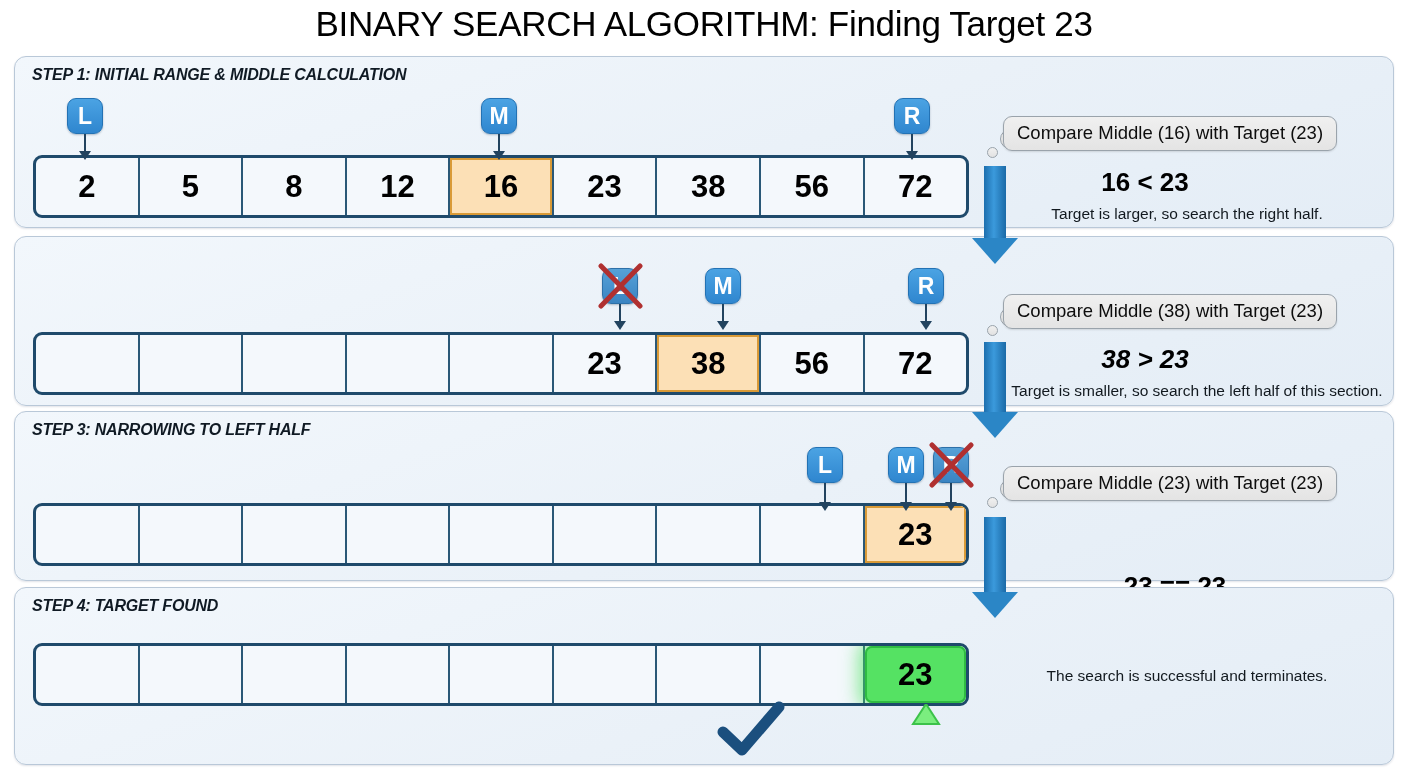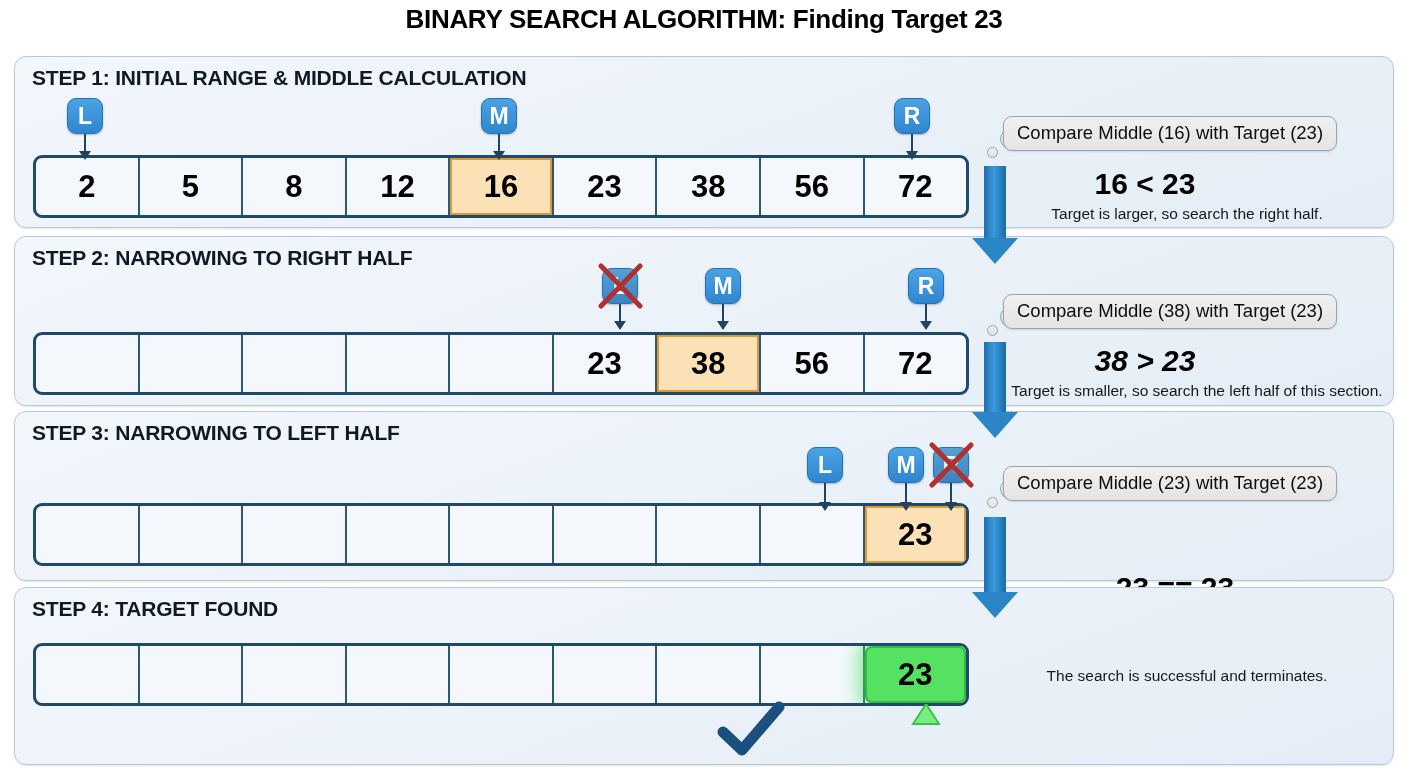--- a/index.html
+++ b/index.html
@@ -8,42 +8,42 @@
     background: #ffffff;
     font-family: "Liberation Sans", sans-serif;
     overflow: hidden;
   }
   #root { position: relative; width: 1408px; height: 768px; }
 
   
   .title {
     position: absolute; top: 4px; left: 0; width: 1408px;
     text-align: center;
-    font-size: 26px; font-weight: bold; color: #000000;
+    font-size: 35px; font-weight: normal; color: #000000;
     letter-spacing: -0.3px;
     white-space: nowrap;
   }
 
   
   .panel {
     position: absolute; left: 14px; width: 1380px;
     background: linear-gradient(160deg,#f2f7fc 0%, #eaf1f8 55%, #e4edf6 100%);
     border: 1px solid #b9c8d8;
     border-radius: 12px;
     box-shadow: 0 1px 2px rgba(40,60,90,0.14);
   }
   #panel1 { top: 56px;  height: 172px; }
   #panel2 { top: 236px; height: 170px; }
   #panel3 { top: 411px; height: 170px; }
   #panel4 { top: 587px; height: 178px; }
 
   .step-title {
     position: absolute; left: 17px; top: 9px;
-    font-size: 21px; font-weight: bold; color: #101a24;
-    letter-spacing: -0.2px; white-space: nowrap;
+    font-size: 16px; font-weight: bold; color: #101a24;
+    letter-spacing: -0.2px; white-space: nowrap; font-style: italic;
   }
 
   
   .array {
     position: absolute;
     left: 18px;
     width: 936px; height: 63px;
     border: 3px solid #1f4a6b;
     border-radius: 9px;
     background: #f4f8fc;
@@ -134,21 +134,21 @@
   }
   .dot {
     position: absolute;
     background: linear-gradient(180deg,#f0f0f0 0%, #e2e2e2 100%);
     border: 1px solid #9aa3ab;
     border-radius: 50%;
     z-index: 4;
   }
   .cmp {
     position: absolute;
-    font-size: 30px; font-weight: bold; color: #000;
+    font-size: 26px; font-weight: bold; color: #000;
     white-space: nowrap;
   }
   .note {
     position: absolute;
     font-size: 15.5px; color: #12191f;
     white-space: nowrap;
   }
 
   
   .found-box {
@@ -210,21 +210,20 @@
     <div class="cmp" style="left:1130px; top:110px; transform:translateX(-50%);">16 &lt; 23</div>
     <div class="note" style="left:1172px; top:148px; transform:translateX(-50%);text-align:center;">Target is larger, so search the right half.</div>
   </div>
 
   <div class="conn" style="left:972px; top:166px;">
     <div class="shaft" style="height:72px;"></div>
     <div class="head"></div>
   </div>
 
   <div class="panel" id="panel2">
-    <div class="step-title">STEP 2: NARROWING TO RIGHT HALF</div>
 
     <div class="array" id="arr2">
       <div class="cell"></div>
       <div class="cell"></div>
       <div class="cell"></div>
       <div class="cell"></div>
       <div class="cell"></div>
       <div class="cell">23</div>
       <div class="cell hl">38</div>
       <div class="cell">56</div>

